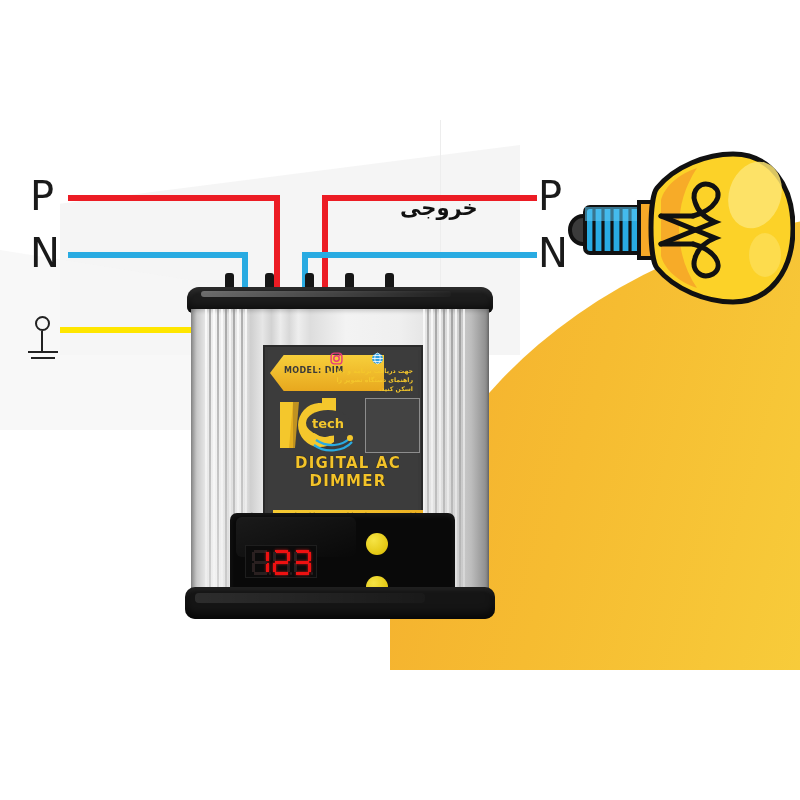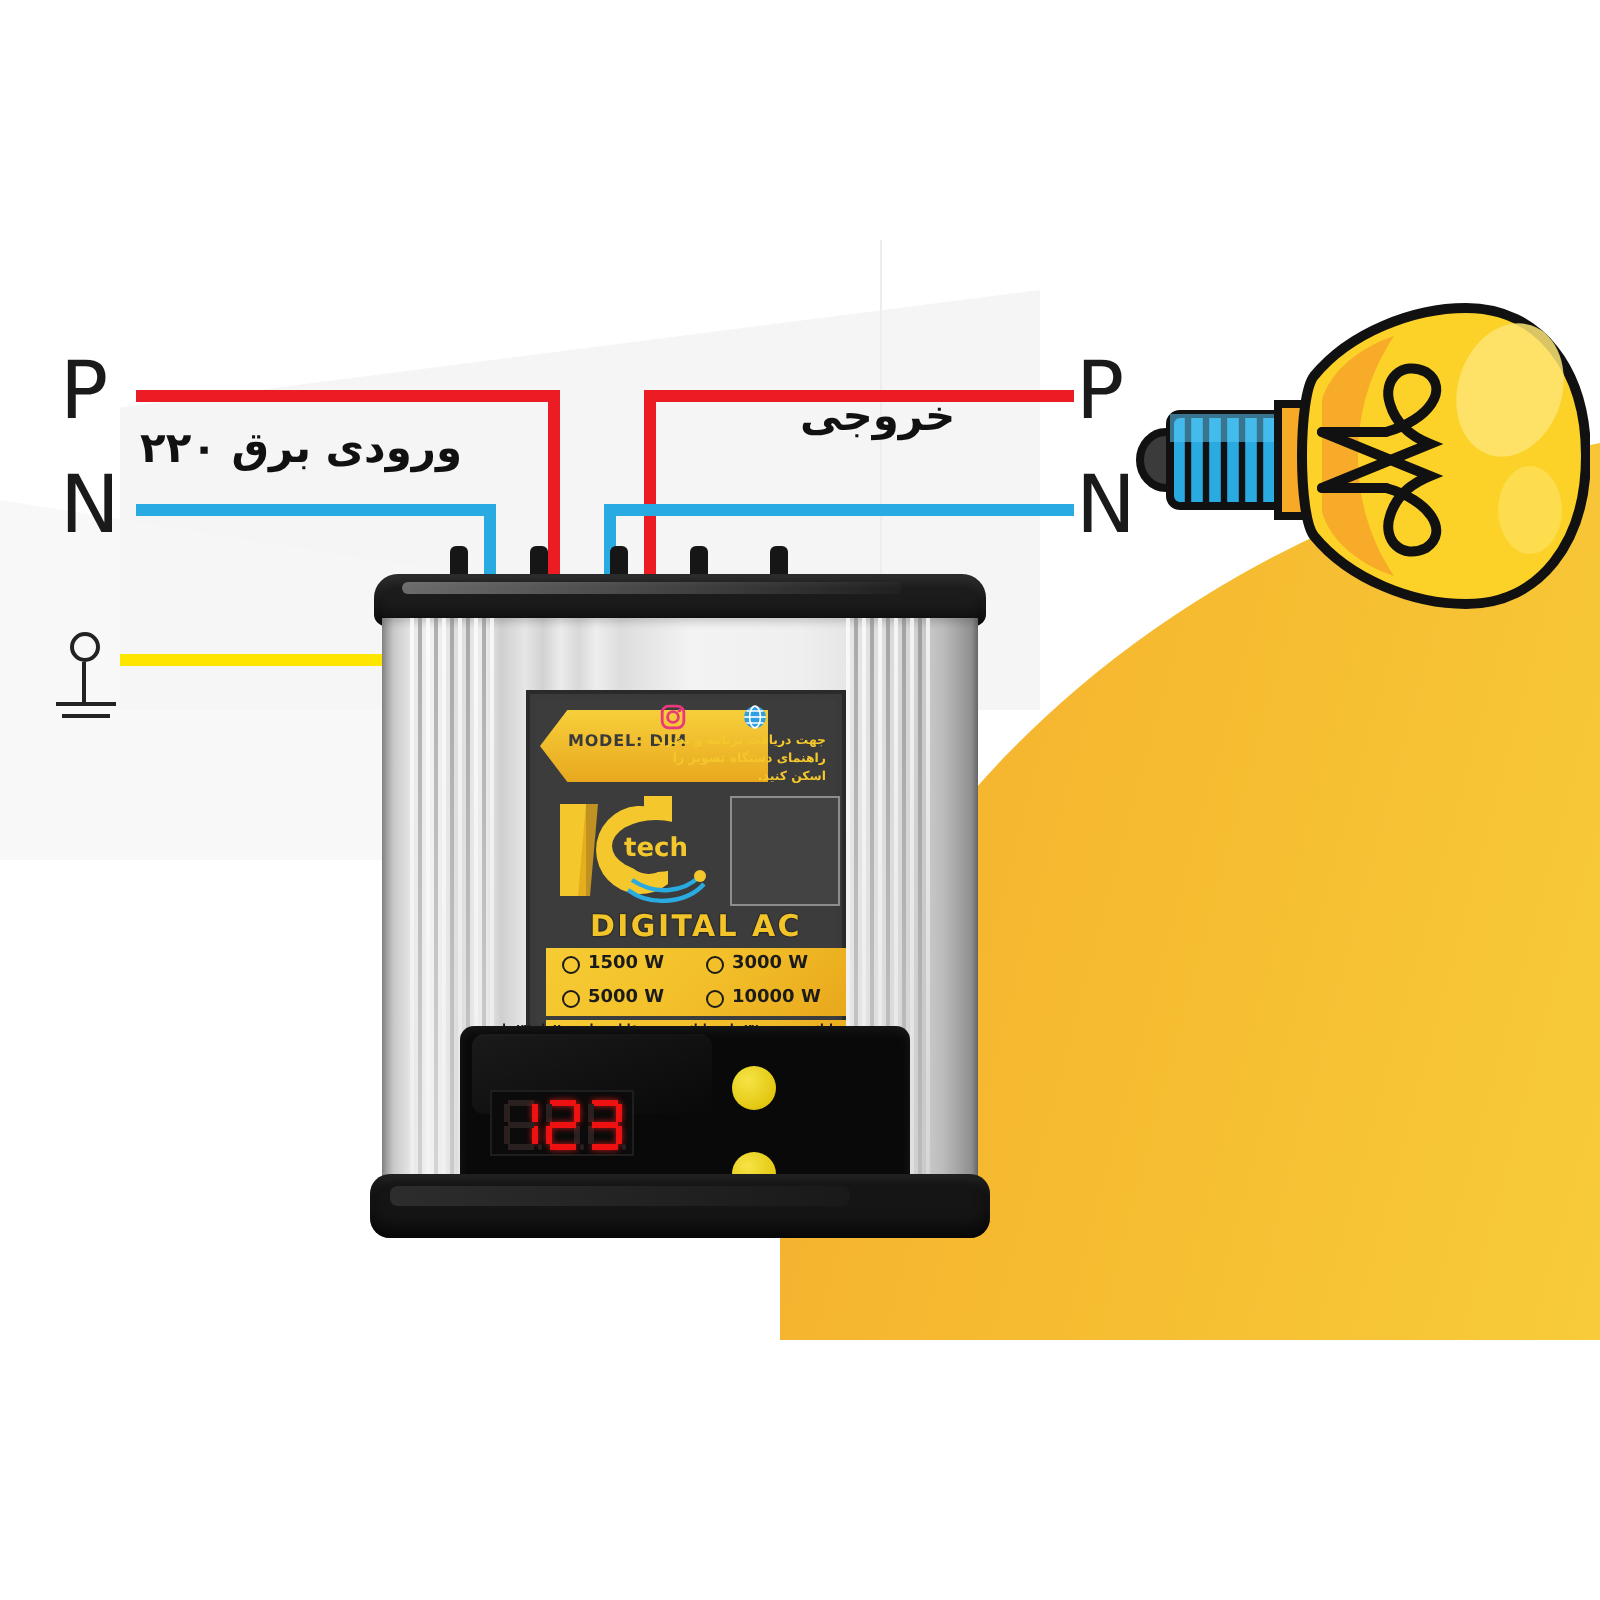--- a/index.html
+++ b/index.html
@@ -170,21 +170,20 @@
   <div class="wire v blue" style="left:302px;top:252px;height:35px;"></div>
 
   <div class="pn" style="left:30px;top:176px;">P</div>
   <div class="pn" style="left:30px;top:233px;">N</div>
   <div id="gndSym">
     <div class="ring"></div>
       <div class="stem"></div>
       <div class="b1"></div>
       <div class="b2"></div>
   </div>
-  <div class="fa" style="left:70px;top:212px;">ورودی برق ۲۲۰</div>
 
   <div class="pn" style="left:538px;top:176px;">P</div>
   <div class="pn" style="left:538px;top:233px;">N</div>
   <div class="fa" style="left:400px;top:196px;">خروجی</div>
 
   <svg id="bulb" viewBox="0 0 230 175">
 
     <ellipse cx="18" cy="90" rx="13" ry="14" fill="#3b3b3b" stroke="#111" stroke-width="4"></ellipse>
 
     <rect x="20" y="67" width="58" height="46" rx="5" fill="#29abe2" stroke="#111" stroke-width="4"></rect>
@@ -287,34 +286,20 @@
               <path d="M40 44 C52 52 66 50 74 42"></path>
               <path d="M38 49 C50 58 68 55 76 46"></path>
             </g>
             <circle cx="74" cy="42" r="3" fill="#f4c72c"></circle>
           </svg>
 
           <div id="qrbox"></div>
 
           <div id="dad">DIGITAL  AC  DIMMER</div>
 
-          <div id="wattBox">
-            <div class="wrow" style="top:0px;">
-              <span class="wcirc" style="left:8px;"></span>
-              <span class="wopt" style="left:21px;">1500 W</span>
-              <span class="wcirc" style="left:80px;"></span>
-              <span class="wopt" style="left:93px;">3000 W</span>
-            </div>
-            <div class="wrow" style="top:17px;">
-              <span class="wcirc" style="left:8px;"></span>
-              <span class="wopt" style="left:21px;">5000 W</span>
-              <span class="wcirc" style="left:80px;"></span>
-              <span class="wopt" style="left:93px;">10000 W</span>
-            </div>
-          </div>
 
           <div id="specBox">
             <div id="specTop">ولتاژ ورودی: ۲۲۰ ولت      ولتاژ خروجی قابل تنظیم: ۲۰ تا ۲۲۰ ولت</div>
             <div id="specRule"></div>
             <div id="specWarn">
               <div>اتصال کوتاه در خروجی دستگاه باعث خرابی مدارهای الکترونیکی می کردد</div>
               <div>بدنه دستگاه را به سیم ارت متصل نمایید</div>
             </div>
             <svg id="warnTri" viewBox="0 0 24 22">
               <path d="M12 1 L23 21 H1 Z" fill="#f6cb33" stroke="#1b1b1b" stroke-width="2"></path>

